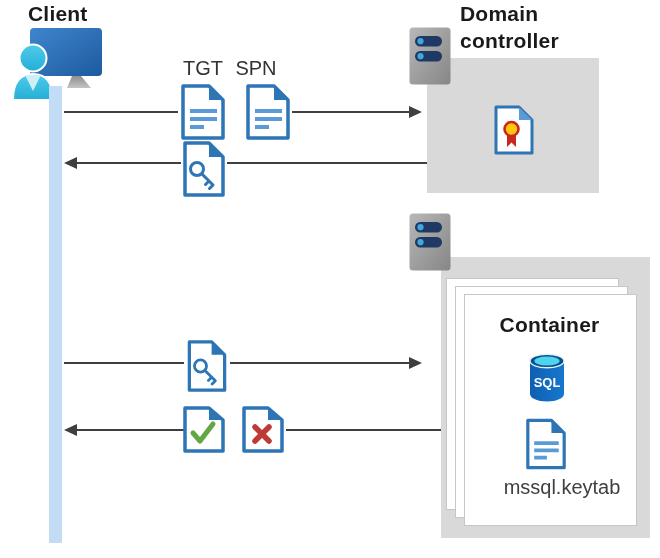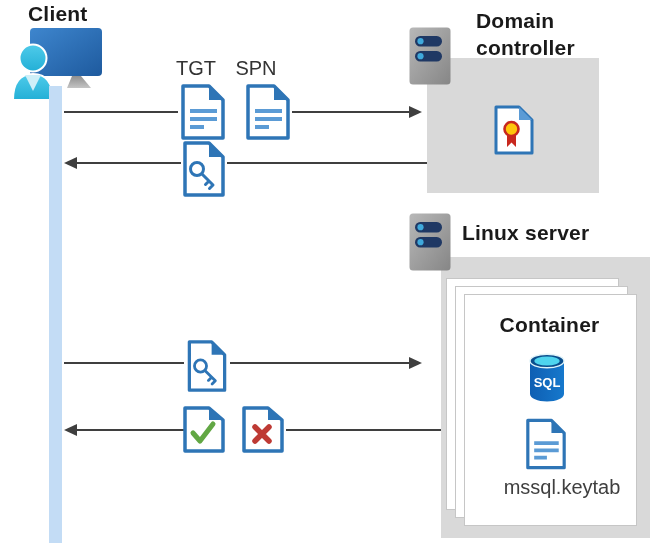--- a/index.html
+++ b/index.html
@@ -74,21 +74,21 @@
       <rect x="24" y="4" width="72" height="48" rx="4" fill="url(#monGrad)"></rect>
       <polygon points="66,52 61,64 85,64 75,52" fill="url(#standGrad)"></polygon>
       <circle cx="27" cy="34" r="13.5" fill="url(#cyanGrad)" stroke="#ffffff" stroke-width="2"></circle>
       <path d="M7 76 Q7 50 27 50 Q47 50 47 76 Z" fill="url(#cyanGrad)" stroke="#ffffff" stroke-width="2"></path>
       <path d="M19 51 L27 67 L35 51 Z" fill="#CDEFF8"></path>
     </svg>
   </div>
 
   <div class="abs" style="left:49px;top:86px;width:13px;height:457px;background:var(--lifeline);"></div>
 
-  <div class="abs plain center" style="left:174px;top:57px;width:44px;">TGT</div>
+  <div class="abs plain center" style="left:181px;top:57px;width:44px;">TGT</div>
   <div class="abs plain center" style="left:234px;top:57px;width:44px;">SPN</div>
 
   <div class="abs hline" style="left:64px;top:111px;width:114px;"></div>
   <div class="abs hline" style="left:292px;top:111px;width:120px;"></div>
   <div class="abs ah-right" style="left:409px;top:106px;"></div>
 
   <div class="abs ah-left" style="left:64px;top:157px;"></div>
   <div class="abs hline" style="left:77px;top:162px;width:104px;"></div>
   <div class="abs hline" style="left:227px;top:162px;width:200px;"></div>
 
@@ -162,21 +162,21 @@
         </linearGradient>
       </defs>
       <rect x="0.5" y="0.5" width="41" height="57" rx="3.5" fill="url(#srvGrad1)"></rect>
       <rect x="6" y="9" width="27" height="10.5" rx="5.2" fill="#1F3864"></rect>
       <circle cx="11.5" cy="14.2" r="3.1" fill="#3FA9DC"></circle>
       <rect x="6" y="24" width="27" height="10.5" rx="5.2" fill="#1F3864"></rect>
       <circle cx="11.5" cy="29.2" r="3.1" fill="#3FA9DC"></circle>
     </svg>
   </div>
 
-  <div class="abs heading" style="left:460px;top:7px;width:130px;margin-left:16px;">Domain controller</div>
+  <div class="abs heading" style="left:460px;top:0;width:130px;">Domain controller</div>
 
   <div class="abs" style="left:494px;top:105px;">
     <svg width="40" height="50" viewBox="0 0 40 50">
       <path d="M2 2 H25 L38 15 V48 H2 Z" fill="#ffffff" stroke="#2E75B6" stroke-width="3" stroke-linejoin="round"></path>
       <path d="M25 2 V15 H38 Z" fill="#5B9BD5"></path>
       <path d="M13 28 L13 42 L17.5 37.5 L22 42 L22 28 Z" fill="#C8281E"></path>
       <circle cx="17.5" cy="24" r="7" fill="#FFC60B" stroke="#C8281E" stroke-width="2.6"></circle>
     </svg>
   </div>
 
@@ -191,21 +191,20 @@
         </linearGradient>
       </defs>
       <rect x="0.5" y="0.5" width="41" height="57" rx="3.5" fill="url(#srvGrad2)"></rect>
       <rect x="6" y="9" width="27" height="10.5" rx="5.2" fill="#1F3864"></rect>
       <circle cx="11.5" cy="14.2" r="3.1" fill="#3FA9DC"></circle>
       <rect x="6" y="24" width="27" height="10.5" rx="5.2" fill="#1F3864"></rect>
       <circle cx="11.5" cy="29.2" r="3.1" fill="#3FA9DC"></circle>
     </svg>
   </div>
 
-  <div class="abs heading" style="left:462px;top:219px;">Linux server</div>
 
   <div class="abs card" style="left:446px;top:278px;"></div>
   <div class="abs card" style="left:455px;top:286px;"></div>
   <div class="abs card" style="left:464px;top:294px;"></div>
 
   <div class="abs heading center" style="left:464px;top:311px;width:171px;">Container</div>
 
   <div class="abs" style="left:529px;top:353px;">
     <svg width="36" height="49" viewBox="0 0 36 49">
       <defs>

